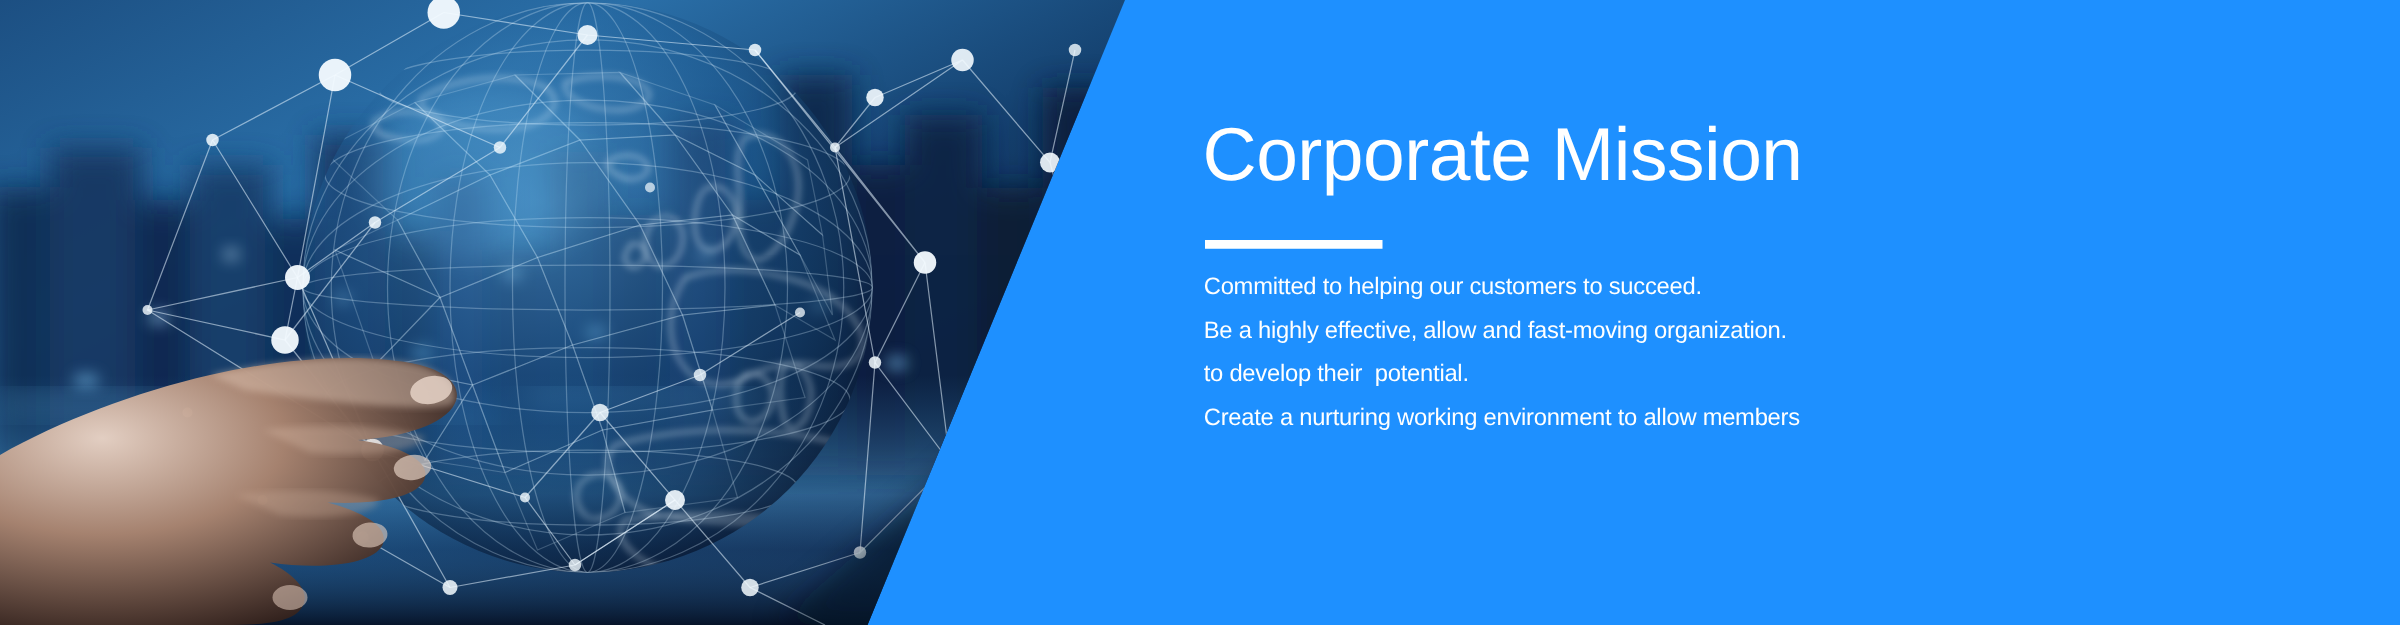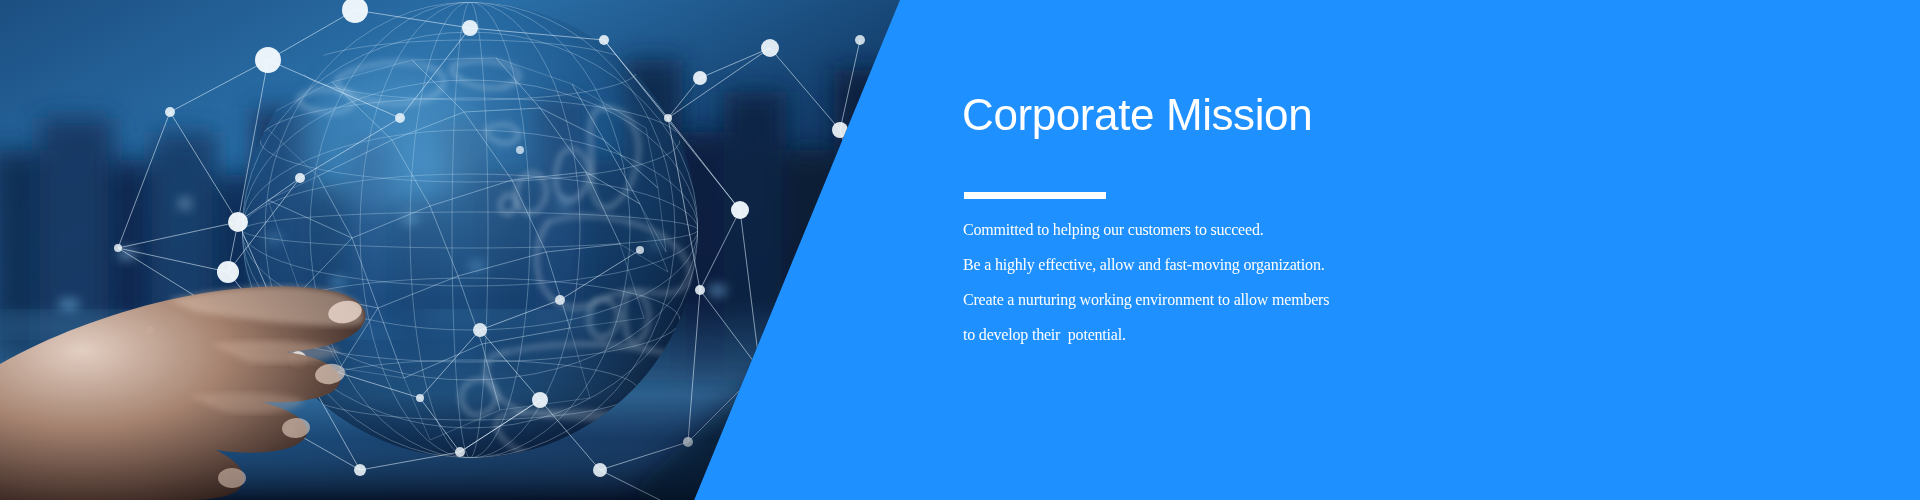--- a/index.html
+++ b/index.html
@@ -62,21 +62,21 @@
     height: 500px;
     z-index: 5;
   }
   .banner-title {
     position: absolute;
     left: 0;
     top: 92px;
     margin: 0;
     font-family: "Liberation Sans", sans-serif;
     font-weight: 400;
-    font-size: 44px;
+    font-size: 60px;
     line-height: 1.06;
     letter-spacing: -0.4px;
     color: #ffffff;
     white-space: nowrap;
     text-align: right;
   }
   .title-rule {
     position: absolute;
     left: 2px;
     top: 192px;
@@ -86,22 +86,22 @@
   }
   .mission-list {
     position: absolute;
     left: 1px;
     top: 212px;
     margin: 0;
     padding: 0;
     list-style: none;
   }
   .mission-line {
-    font-family: Liberation Serif, serif;
-    font-size: 16px;
+    font-family: Liberation Sans, sans-serif;
+    font-size: 19px;
     line-height: 35px;
     color: #ffffff;
     white-space: pre;
     font-weight: 400;
     letter-spacing: -0.2px;
   }
 </style>
 </head>
 <body>
 
@@ -441,18 +441,18 @@
 
   <div class="content">
 
     <h1 class="banner-title">Corporate Mission</h1>
 
     <div class="title-rule"></div>
 
     <ul class="mission-list">
       <li class="mission-line">Committed to helping our customers to succeed.</li>
       <li class="mission-line">Be a highly effective, allow and fast-moving organization.</li>
+      <li class="mission-line">to develop their  potential.</li>
       <li class="mission-line">Create a nurturing working environment to allow members</li>
-      <li class="mission-line">to develop their  potential.</li>
     </ul>
 
   </div>
 </div>
 
 </body></html>

